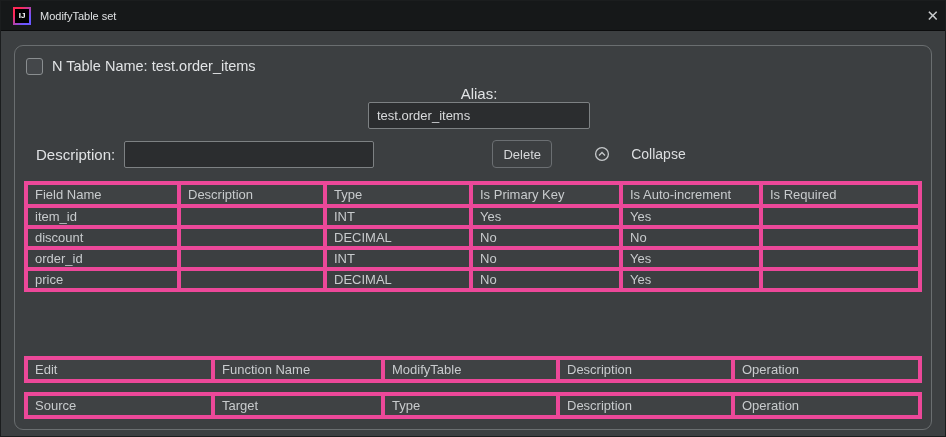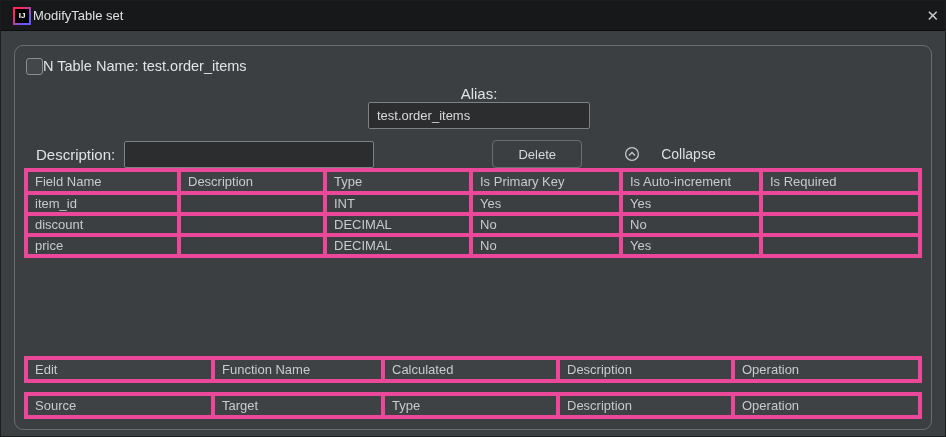--- a/index.html
+++ b/index.html
@@ -9,21 +9,21 @@
     background: #3c3f41;
     color: #d4d6d8;
     overflow: hidden;
   }
   .window { width: 946px; height: 437px; display: flex; flex-direction: column; border: 1px solid #1b1d1e; background: #3c3f41; }
 
   
   .titlebar { height: 30px; background: #161819; display: flex; align-items: center; padding: 0 10px; flex: 0 0 auto; border-bottom: 1px solid #0c0d0e; }
   .logo { width: 18px; height: 18px; padding: 2px; background: linear-gradient(135deg, #fe2857, #fe2857 25%, #6b57ff 75%); display: flex; margin-left: 2px; }
   .logo-inner { flex: 1; background: #000; color: #fff; font-size: 8px; font-weight: bold; display: flex; align-items: center; justify-content: center; letter-spacing: 0; }
-  .title { margin-left: 2px; font-size: 13px; color: #dfe1e3; }
+  .title { margin-left: 9px; font-size: 11px; color: #dfe1e3; }
   .close { margin-left: auto; color: #c9cbcd; font-size: 15px; line-height: 1; padding: 2px 0 2px 6px; cursor: pointer; margin-right: -4px; }
 
   .content { flex: 1; padding: 14px 13px 6px; display: flex; flex-direction: column; min-height: 0; }
 
   
   .toprow { display: flex; align-items: center; height: 30px; margin-bottom: 16px; flex: 0 0 auto; }
   .cbwrap { display: flex; align-items: center; gap: 9px; cursor: pointer; }
   .checkbox { width: 17px; height: 17px; background: #44474a; border: 1px solid #8a8e90; border-radius: 3px; flex: 0 0 auto; }
   .cb-label { font-size: 14px; color: #d8dadc; }
   .btn {
@@ -35,31 +35,31 @@
   .tsn-label { margin-left: 13px; }
   .input {
     height: 27px; background: #2b2d2f; border: 1px solid #7d8183; border-radius: 2px;
     color: #d8dadc; padding: 0 8px; font-size: 13px; font-family: inherit; outline: none;
   }
   .tsn-input { width: 225px; margin-left: 9px; }
   .spacer { flex: 1; }
 
   
   .panel { flex: 1; border: 1px solid #6a6e70; border-radius: 9px; padding: 8px 9px 10px; display: flex; flex-direction: column; min-height: 0; }
-  .panel-head { display: flex; align-items: center; height: 24px; margin-bottom: 7px; padding-left: 2px; flex: 0 0 auto; }
+  .panel-head { display: flex; align-items: center; gap: 9px; height: 24px; margin-bottom: 7px; padding-left: 2px; flex: 0 0 auto; }
   .panel-title { font-size: 14.5px; color: #e1e3e5; }
 
   .form-row { display: flex; align-items: center; flex: 0 0 auto; padding-left: 12px; }
   .row-alias { margin-bottom: 11px; flex-direction: column; }
-  .row-desc { }
+  .row-desc { margin-bottom: 13px; }
   .alias-input { width: 222px; margin-left: 0; }
   .desc-input { width: 250px; margin-left: 9px; }
   .right-btns { margin-left: auto; display: flex; gap: 11px; }
   .btn-accent { border: 2px solid #3d7dc0; border-radius: 6px; color: #eceeef; padding: 0 13px; }
-  .btn-delete { margin-left: 118px; width: 90px; padding: 0; }
+  .btn-delete { margin-left: 118px; width: 60px; padding: 0; }
   .collapse-ctl { margin-left: 42px; display: flex; align-items: center; gap: 21px; cursor: pointer; }
   .collapse-svg { display: block; }
   .collapse-label { font-size: 14px; color: #dcdee0; }
 
   
   .grid { width: 100%; border-collapse: collapse; table-layout: fixed; font-size: 13px; flex: 0 0 auto; }
   .grid th, .grid td {
     border: 4px solid #ec4899; height: 21px; padding: 0 7px; text-align: left;
     font-weight: normal; color: #c8cbcd; overflow: hidden; white-space: nowrap;
   }
@@ -139,37 +139,45 @@
             </tr>
             <tr>
               <td>discount</td>
               <td></td>
               <td>DECIMAL</td>
               <td>No</td>
               <td>No</td>
               <td></td>
             </tr>
             <tr>
+              <td>order_id</td>
+              <td></td>
+              <td>INT</td>
+              <td>No</td>
+              <td>Yes</td>
+              <td></td>
+            </tr>
+            <tr>
               <td>price</td>
               <td></td>
               <td>DECIMAL</td>
               <td>No</td>
               <td>Yes</td>
               <td></td>
             </tr>
           </tbody>
         </table>
       <div class="fields-empty"></div>
 
       <table class="grid five">
           <thead>
             <tr>
               <th>Edit</th>
               <th>Function Name</th>
-              <th>Calculated</th>
+              <th>ModifyTable</th>
               <th>Description</th>
               <th>Operation</th>
             </tr>
           </thead>
           <tbody></tbody>
         </table>
       <div class="tbl-gap"></div>
 
       <table class="grid five">
           <thead>

